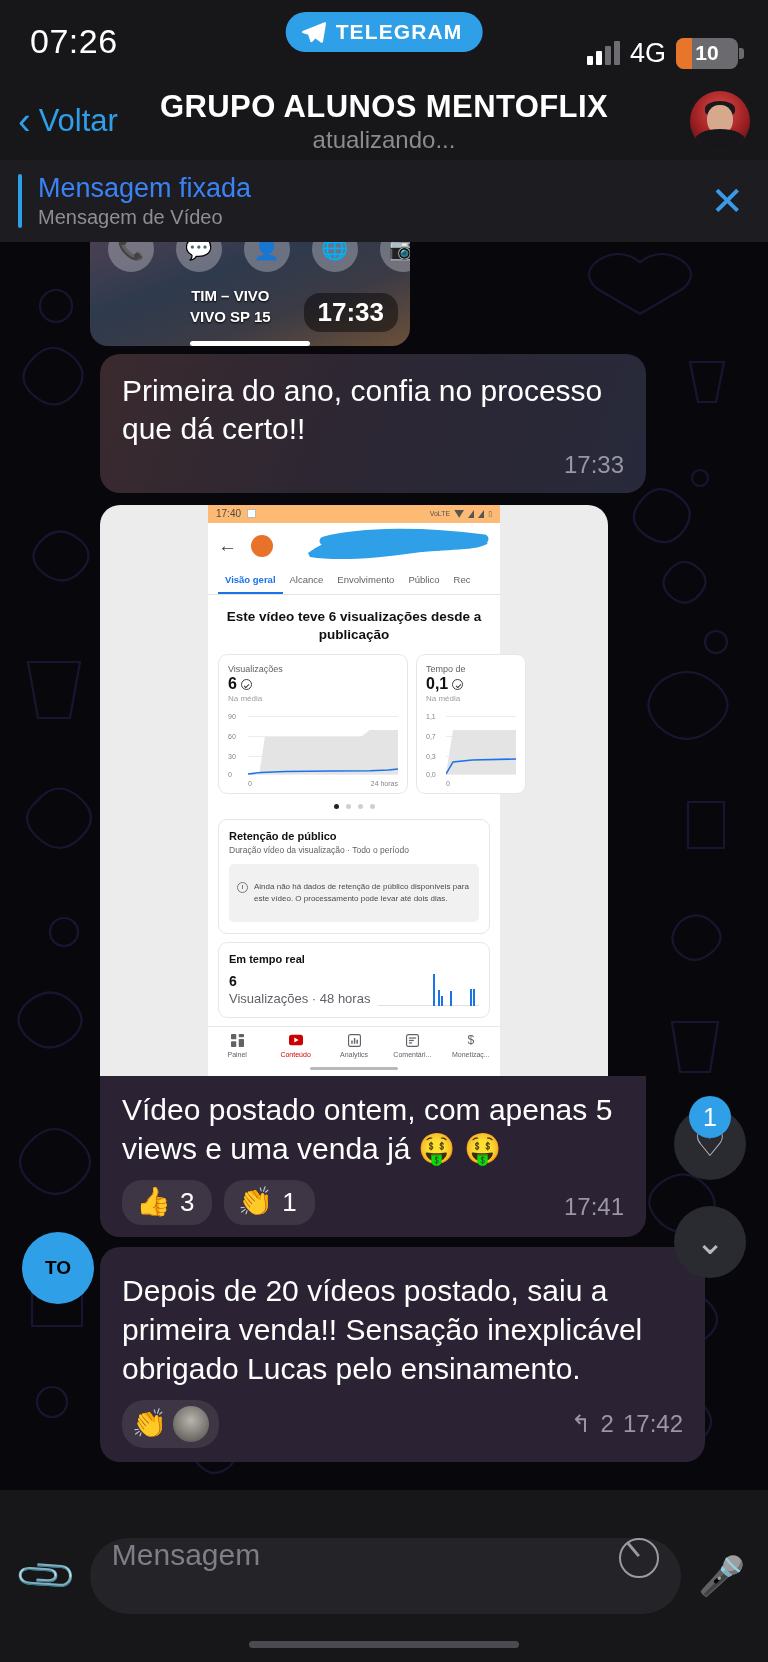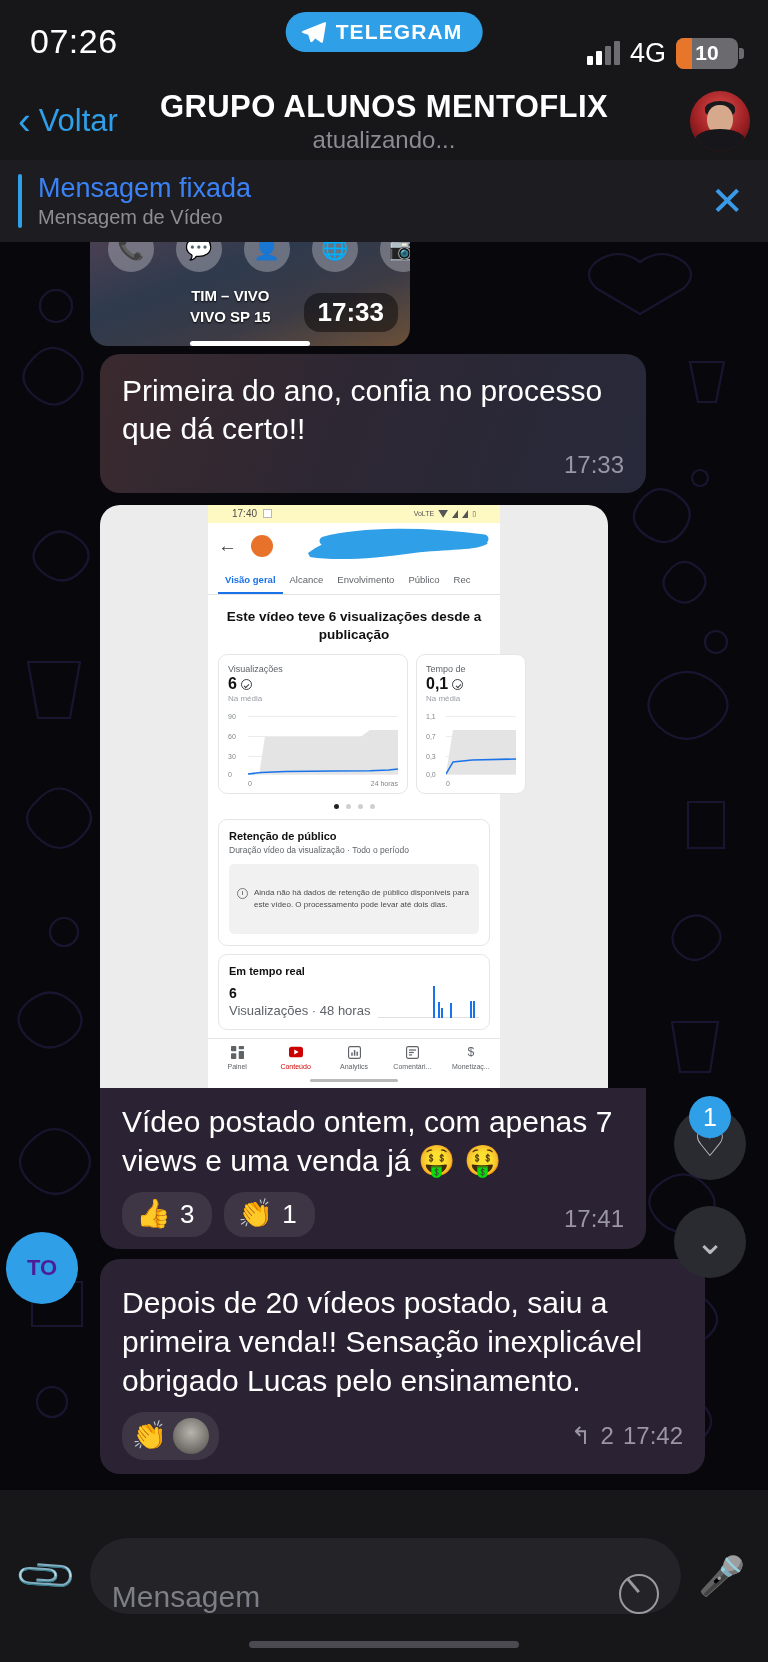--- a/index.html
+++ b/index.html
@@ -91,21 +91,21 @@
   
   .b1 { margin:8px 0 0 86px; width:546px; padding:18px 22px 14px; border-radius:20px; }
   .b1 .t { font-size:30px; line-height:1.28; }
   .meta-time { font-size:24px; color:#9b96a4; text-align:right; margin-top:2px; }
 
   
   .photo { margin:12px 0 0 86px; width:508px; border-radius:20px 20px 0 0; overflow:hidden; background:#fff; }
   .ytbox { width:100%; background:#ececec; padding:0 0 0 0; display:flex; justify-content:center; }
   .ytinner { width:292px; background:#fff; position:relative; }
 
-  .yt-status { height:18px; background:#fef9c3; display:flex; align-items:center; padding:0 24px; font-size:10px; color:#4a4a4a; }
+  .yt-status { height:18px; background:#fdba74; display:flex; align-items:center; padding:0 8px; font-size:10px; color:#4a4a4a; }
   .yt-status .sq { width:9px; height:9px; background:#fff; margin-left:6px; border:1px solid #b9b9b9; }
   .yt-status .right { margin-left:auto; display:flex; gap:4px; align-items:center; font-size:7px; color:#555; }
   .yt-status .tri { width:0;height:0;border-left:6px solid transparent;border-bottom:8px solid #555; }
   .yt-status .hv { width:10px;height:8px;background:#555;clip-path:polygon(0 0,100% 0,50% 100%); }
 
   .yt-top { height:46px; display:flex; align-items:center; padding:0 10px; position:relative; }
   .yt-back { font-size:19px; color:#3c4043; }
   .yt-ava { width:22px; height:22px; border-radius:50%; background:#e8722a; margin-left:14px; }
   .yt-scrib { position:absolute; left:96px; top:4px; width:186px; height:38px; }
 
@@ -130,21 +130,21 @@
   .yc-plot svg { position:absolute; left:20px; right:0; top:0; bottom:0; width:calc(100% - 20px); height:100%; }
   .yc-xrow { display:flex; justify-content:space-between; font-size:7px; color:#80868b; padding-left:20px; margin-top:2px; }
 
   .dots { display:flex; gap:7px; justify-content:center; padding:10px 0 10px; }
   .dots i { width:5px; height:5px; border-radius:50%; background:#cfcfcf; display:block; }
   .dots i.on { background:#202124; }
 
   .yt-sec { margin:0 10px 8px; border:1px solid #e6e6e6; border-radius:9px; padding:10px 10px 11px; }
   .ys-title { font-size:11px; font-weight:700; color:#111; }
   .ys-sub { font-size:8.5px; color:#5f6368; margin-top:3px; }
-  .ys-note { margin-top:9px; background:#f1f1f1; border-radius:5px; padding:23px 8px; display:flex; gap:6px; }
+  .ys-note { margin-top:9px; background:#f1f1f1; border-radius:5px; padding:17px 8px; display:flex; gap:6px; }
   .ys-note .clk { width:11px; height:11px; border:1px solid #7a7a7a; border-radius:50%; flex:none; margin-top:1px; position:relative; }
   .ys-note .clk:after{content:"";position:absolute;left:4.2px;top:2px;width:1px;height:4px;background:#7a7a7a;}
   .ys-note p { font-size:8px; color:#4a4a4a; line-height:1.45; }
 
   .rt-row { display:flex; align-items:flex-end; }
   .rt-left .rt-num { font-size:14px; font-weight:700; color:#111; margin-top:8px; }
   .rt-left .rt-cap { font-size:13px; color:#5f6368; margin-top:2px; }
   .rt-chart { flex:1; height:36px; position:relative; margin-left:8px; }
   .rt-chart .base { position:absolute; left:0; right:0; bottom:0; height:1px; background:#e0e0e0; }
   .rt-chart i { position:absolute; bottom:0; width:2.5px; background:#1a73e8; display:block; }
@@ -175,26 +175,26 @@
   .reply-ico { font-size:24px; color:#9b96a4; transform:scaleX(-1); }
 
   
   .fab { position:absolute; right:22px; width:72px; height:72px; border-radius:50%; background:#2a2a31; display:flex; align-items:center; justify-content:center; cursor:pointer; }
   .fab.heart { bottom:310px; }
   .fab.down { bottom:212px; }
   .fab .glyph { font-size:36px; color:#b8b8c0; line-height:1; }
   .fab .badge { position:absolute; top:-12px; left:50%; transform:translateX(-50%); background:#2f9fe8; color:#fff; min-width:42px; height:42px; border-radius:21px; font-size:25px; display:flex; align-items:center; justify-content:center; font-weight:500; }
 
   
-  .to-ava { position:absolute; left:6px; bottom:186px; width:72px; height:72px; border-radius:50%; background:#2f9fe8; display:flex; align-items:center; justify-content:center; font-size:22px; font-weight:600; color:#4c1d95; }
+  .to-ava { position:absolute; left:22px; bottom:186px; width:72px; height:72px; border-radius:50%; background:#2f9fe8; display:flex; align-items:center; justify-content:center; font-size:19px; font-weight:600; color:#000000; }
 
   
   .composer { position:absolute; left:0; right:0; bottom:0; height:172px; background:#17171a; display:flex; align-items:center; padding:0 22px; gap:18px; }
   .clip { font-size:40px; color:#9a9aa1; transform:rotate(-45deg); }
-  .inputwrap { flex:1; height:76px; background:#232328; border-radius:38px; display:flex; align-items:flex-end; padding:0 22px; }
+  .inputwrap { flex:1; height:76px; background:#232328; border-radius:38px; display:flex; align-items:flex-start; padding:0 22px; }
   .inputwrap .ph { font-size:30px; color:#7e7e86; }
   .inputwrap .sticker { margin-left:auto; width:40px; height:40px; border-radius:50%; border:2.5px solid #9a9aa1; position:relative; }
   .inputwrap .sticker:after { content:""; position:absolute; left:50%; top:50%; width:2.5px; height:17px; background:#9a9aa1; transform-origin:top; transform:translate(-50%,-2px) rotate(140deg); }
   .mic { font-size:38px; color:#9a9aa1; }
   .homeindicator { position:absolute; left:50%; transform:translateX(-50%); bottom:14px; width:270px; height:7px; background:#4a4a50; border-radius:4px; }
 </style>
 </head>
 <body>
 
 <div class="phone">
@@ -491,21 +491,21 @@
             </div>
 
             <div class="yt-homebar">
                 <i></i>
               </div>
           </div>
         </div>
       </div>
 
       <div class="bubble b2">
-        <div class="t">Vídeo postado ontem, com apenas 7 views e uma venda já 🤑 🤑</div>
+        <div class="t">Vídeo postado ontem, com apenas 5 views e uma venda já 🤑 🤑</div>
         <div class="reacts">
           <div class="react">
             <span class="em">👍</span>
             <span>3</span>
           </div>
           <div class="react">
             <span class="em">👏</span>
             <span>1</span>
           </div>
         </div>

